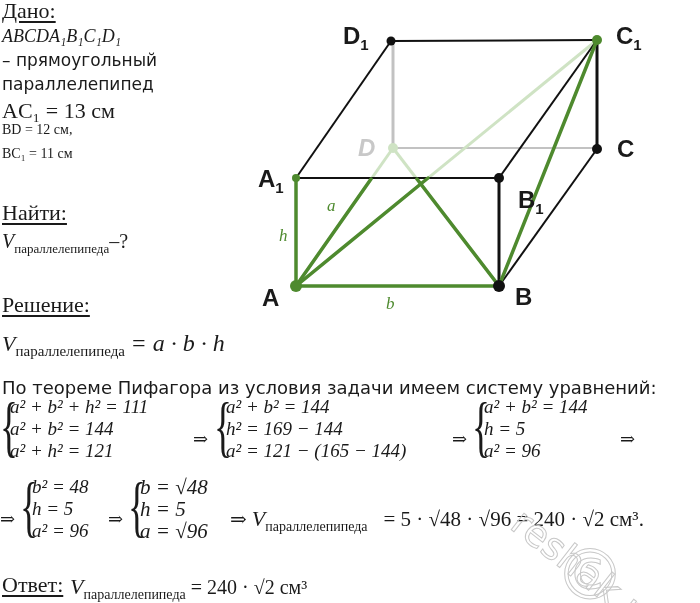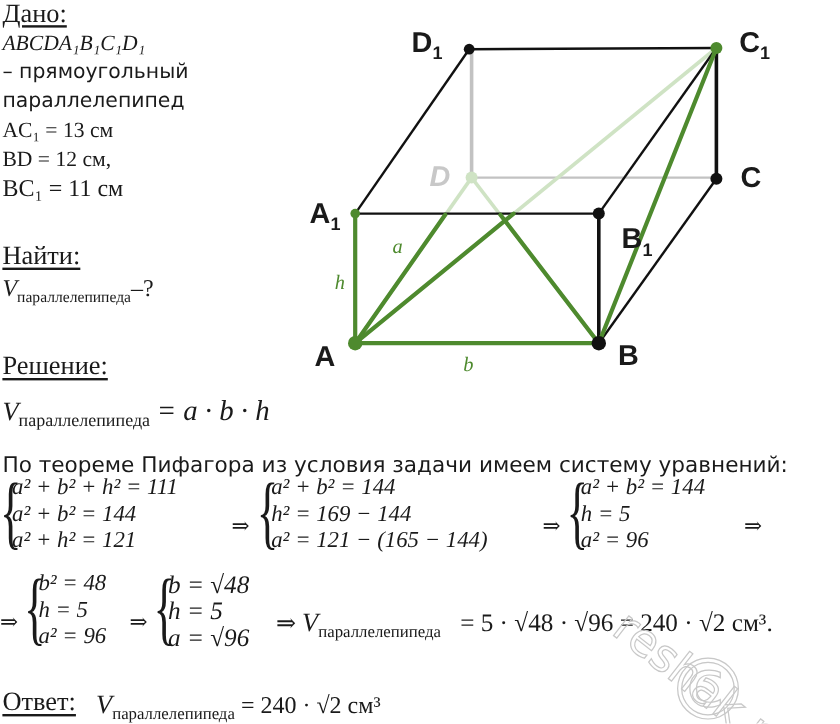--- a/index.html
+++ b/index.html
@@ -18,23 +18,23 @@
   svg { position:absolute; left:0; top:0; }
   .wm { font-family:"DejaVu Sans", sans-serif; color:transparent; -webkit-text-stroke:1px #c8c8c8; }
 </style>
 </head>
 <body>
 
 <div class="abs head" style="left:2px;top:-2px;">Дано:</div>
 <div class="abs math mathit" style="left:2px;top:26px;font-size:18px;text-align:right;">ABCDA₁B₁C₁D₁</div>
 <div class="abs txt" style="left:2px;top:50px;">– прямоугольный</div>
 <div class="abs txt" style="left:2px;top:74px;">параллелепипед</div>
-<div class="abs math" style="left:2px;top:98px;font-size:18px;">AC₁ = 13 см</div>
-<div class="abs math" style="left:2px;top:122px;font-size:18px;">BD = 12 см,</div>
-<div class="abs math" style="left:2px;top:146px;font-size:20px;">BC₁ = 11 см</div>
+<div class="abs math" style="left:2px;top:98px;font-size:22px;">AC₁ = 13 см</div>
+<div class="abs math" style="left:2px;top:122px;font-size:14px;">BD = 12 см,</div>
+<div class="abs math" style="left:2px;top:146px;font-size:14px;">BC₁ = 11 см</div>
 
 <div class="abs head" style="left:2px;top:200px;">Найти:</div>
 <div class="abs math" style="left:2px;top:230px;font-size:20px;">
   <span class="mathit">V</span><span class="sub">параллелепипеда</span><span>–?</span>
 </div>
 
 <div class="abs head" style="left:2px;top:292px;">Решение:</div>
 <div class="abs math" style="left:2px;top:330px;font-size:22px;">
   <span class="mathit">V</span><span class="sub" style="font-size:15px;">параллелепипеда</span>
   <span class="mathit" style="font-size:24px;">= a · b · h</span>
@@ -90,21 +90,21 @@
     <span class="sysrow">a = √96</span>
   </div>
 </div>
 <div class="abs math" style="left:230px;top:506px;font-size:20px;">
   <span>⇒</span>
   <span class="mathit" style="font-size:22px;">V</span><span class="sub" style="font-size:14px;">параллелепипеда</span>
   <span style="font-size:21px;margin-left:11px;">= 5 · √48 · √96 = 240 · √2 см³.</span>
 </div>
 
 <div class="abs head" style="left:2px;top:572px;">Ответ:</div>
-<div class="abs math" style="left:80px;top:574px;font-size:20px;">
+<div class="abs math" style="left:70px;top:574px;font-size:20px;">
   <span class="mathit" style="font-size:22px;">V</span><span class="sub" style="font-size:14px;">параллелепипеда</span>
   <span>= 240 · √2 см³</span>
 </div>
 
 <svg width="700" height="603">
 
   <line x1="393" y1="41" x2="393" y2="148" stroke="#c2c2c2" stroke-width="3"></line>
   <line x1="393" y1="148" x2="597" y2="148" stroke="#c2c2c2" stroke-width="2"></line>
 
   <line x1="296" y1="286" x2="393" y2="148" stroke="#cfe3c4" stroke-width="3"></line>

